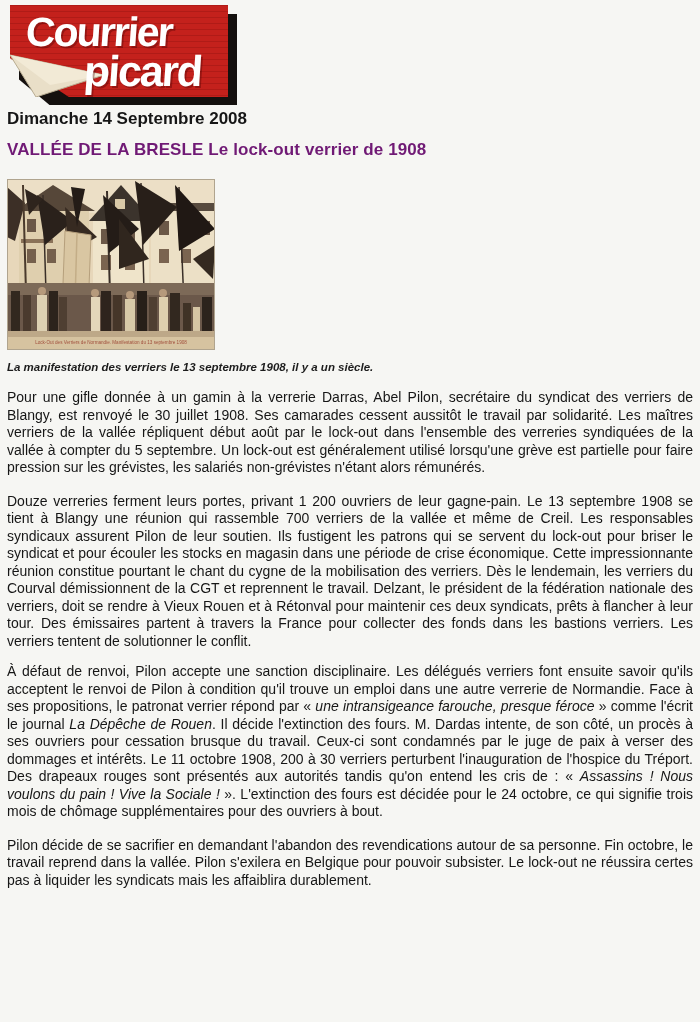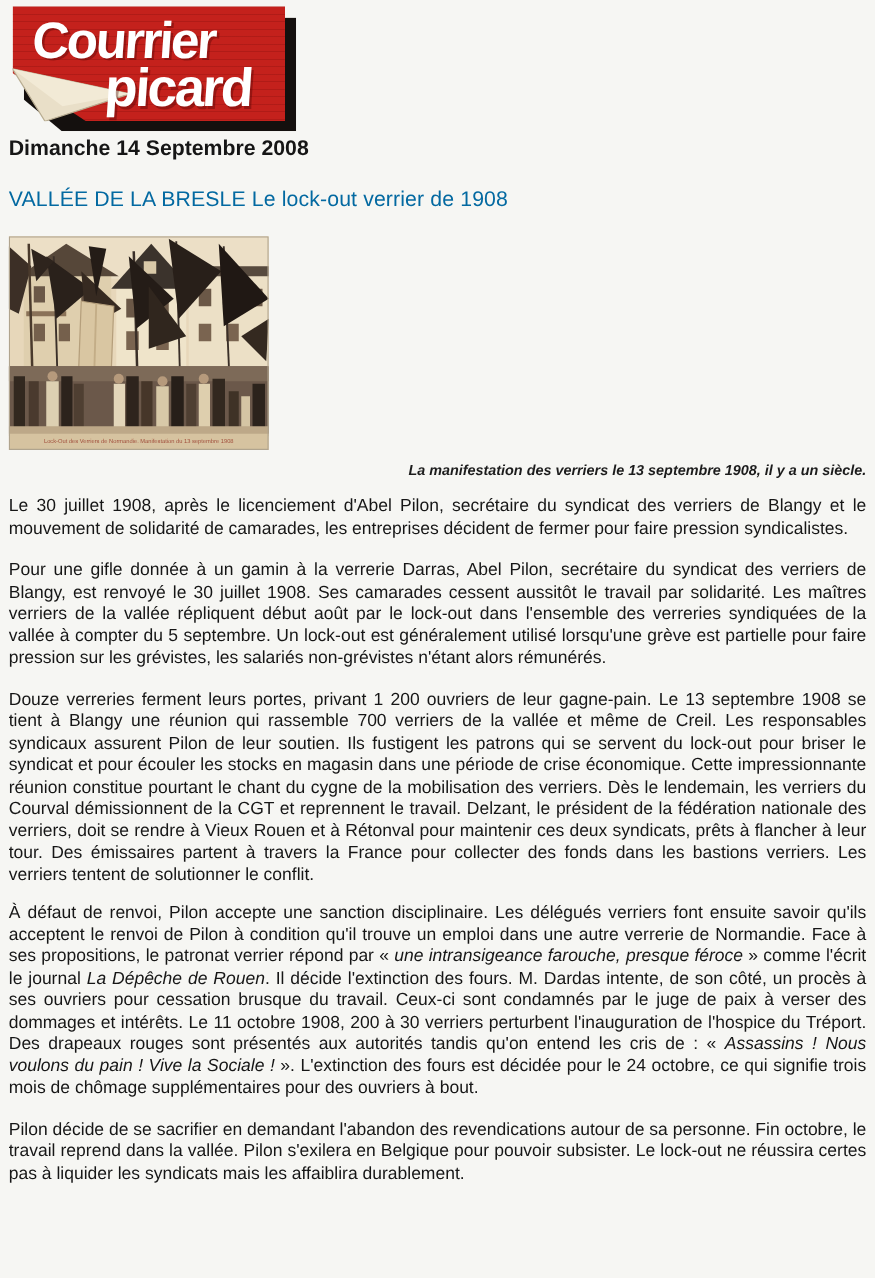--- a/index.html
+++ b/index.html
@@ -50,41 +50,40 @@
 
   .date-line {
     margin-top: 4px;
     font-size: 17px;
     font-weight: bold;
     color: #161616;
   }
 
   
   .headline {
-    margin-top: 21px;
+    margin-top: 11px;
     font-size: 17px;
-    font-weight: normal;
-    color: #0369a1;
+    font-weight: bold;
+    color: #701a75;
     letter-spacing: 0.1px;
   }
 
   .photo-frame {
     margin-top: 19px;
     width: 208px; height: 171px;
     line-height: 0;
   }
   .photo-frame svg { filter: blur(0.3px); }
 
   .photo-caption {
     margin-top: 11px;
     font-size: 11.5px;
     font-style: italic;
     font-weight: bold;
     color: #1c1c1c;
-    text-align: right;
   }
 
   .body-copy p {
     margin: 16px 0 0 0;
     font-size: 14px;
     line-height: 17.5px;
     text-align: justify;
     color: #161616;
   }
   .body-copy p.first { margin-top: 13px; }
@@ -197,20 +196,19 @@
       <rect x="0" y="158" width="208" height="13" fill="#d6c3a0"></rect>
       <text x="104" y="165" text-anchor="middle" font-size="4.6" fill="#a14f3c" font-family="Liberation Sans, sans-serif">Lock-Out des Verriers de Normandie. Manifestation du 13 septembre 1908</text>
 
       <rect x="0.5" y="0.5" width="207" height="170" fill="none" stroke="#b0a48e" stroke-width="1"></rect>
     </svg>
   </figure>
 
   <div class="photo-caption">La manifestation des verriers le 13 septembre 1908, il y a un siècle.</div>
 
   <div class="body-copy">
-    <p class="first"><span>Le 30 juillet 1908, après le licenciement d'Abel Pilon, secrétaire du syndicat des verriers de Blangy et le mouvement de solidarité de camarades, les entreprises décident de fermer pour faire pression syndicalistes.</span></p>
     <p><span>Pour une gifle donnée à un gamin à la verrerie Darras, Abel Pilon, secrétaire du syndicat des verriers de Blangy, est renvoyé le 30 juillet 1908. Ses camarades cessent aussitôt le travail par solidarité. Les maîtres verriers de la vallée répliquent début août par le lock-out dans l'ensemble des verreries syndiquées de la vallée à compter du 5 septembre. Un lock-out est généralement utilisé lorsqu'une grève est partielle pour faire pression sur les grévistes, les salariés non-grévistes n'étant alors rémunérés.</span></p>
     <p><span>Douze verreries ferment leurs portes, privant 1 200 ouvriers de leur gagne-pain. Le 13 septembre 1908 se tient à Blangy une réunion qui rassemble 700 verriers de la vallée et même de Creil. Les responsables syndicaux assurent Pilon de leur soutien. Ils fustigent les patrons qui se servent du lock-out pour briser le syndicat et pour écouler les stocks en magasin dans une période de crise économique. Cette impressionnante réunion constitue pourtant le chant du cygne de la mobilisation des verriers. Dès le lendemain, les verriers du Courval démissionnent de la CGT et reprennent le travail. Delzant, le président de la fédération nationale des verriers, doit se rendre à Vieux Rouen et à Rétonval pour maintenir ces deux syndicats, prêts à flancher à leur tour. Des émissaires partent à travers la France pour collecter des fonds dans les bastions verriers. Les verriers tentent de solutionner le conflit.</span></p>
     <p class="after-subhead"><span>À défaut de renvoi, Pilon accepte une sanction disciplinaire. Les délégués verriers font ensuite savoir qu'ils acceptent le renvoi de Pilon à condition qu'il trouve un emploi dans une autre verrerie de Normandie. Face à ses propositions, le patronat verrier répond par « </span><i>une intransigeance farouche, presque féroce</i><span> » comme l'écrit le journal </span><i>La Dépêche de Rouen</i><span>. Il décide l'extinction des fours. M. Dardas intente, de son côté, un procès à ses ouvriers pour cessation brusque du travail. Ceux-ci sont condamnés par le juge de paix à verser des dommages et intérêts. Le 11 octobre 1908, 200 à 30 verriers perturbent l'inauguration de l'hospice du Tréport. Des drapeaux rouges sont présentés aux autorités tandis qu'on entend les cris de : « </span><i>Assassins ! Nous voulons du pain ! Vive la Sociale !</i><span> ». L'extinction des fours est décidée pour le 24 octobre, ce qui signifie trois mois de chômage supplémentaires pour des ouvriers à bout.</span></p>
     <p><span>Pilon décide de se sacrifier en demandant l'abandon des revendications autour de sa personne. Fin octobre, le travail reprend dans la vallée. Pilon s'exilera en Belgique pour pouvoir subsister. Le lock-out ne réussira certes pas à liquider les syndicats mais les affaiblira durablement.</span></p>
   </div>
 
 </div>
 
 </body></html>

